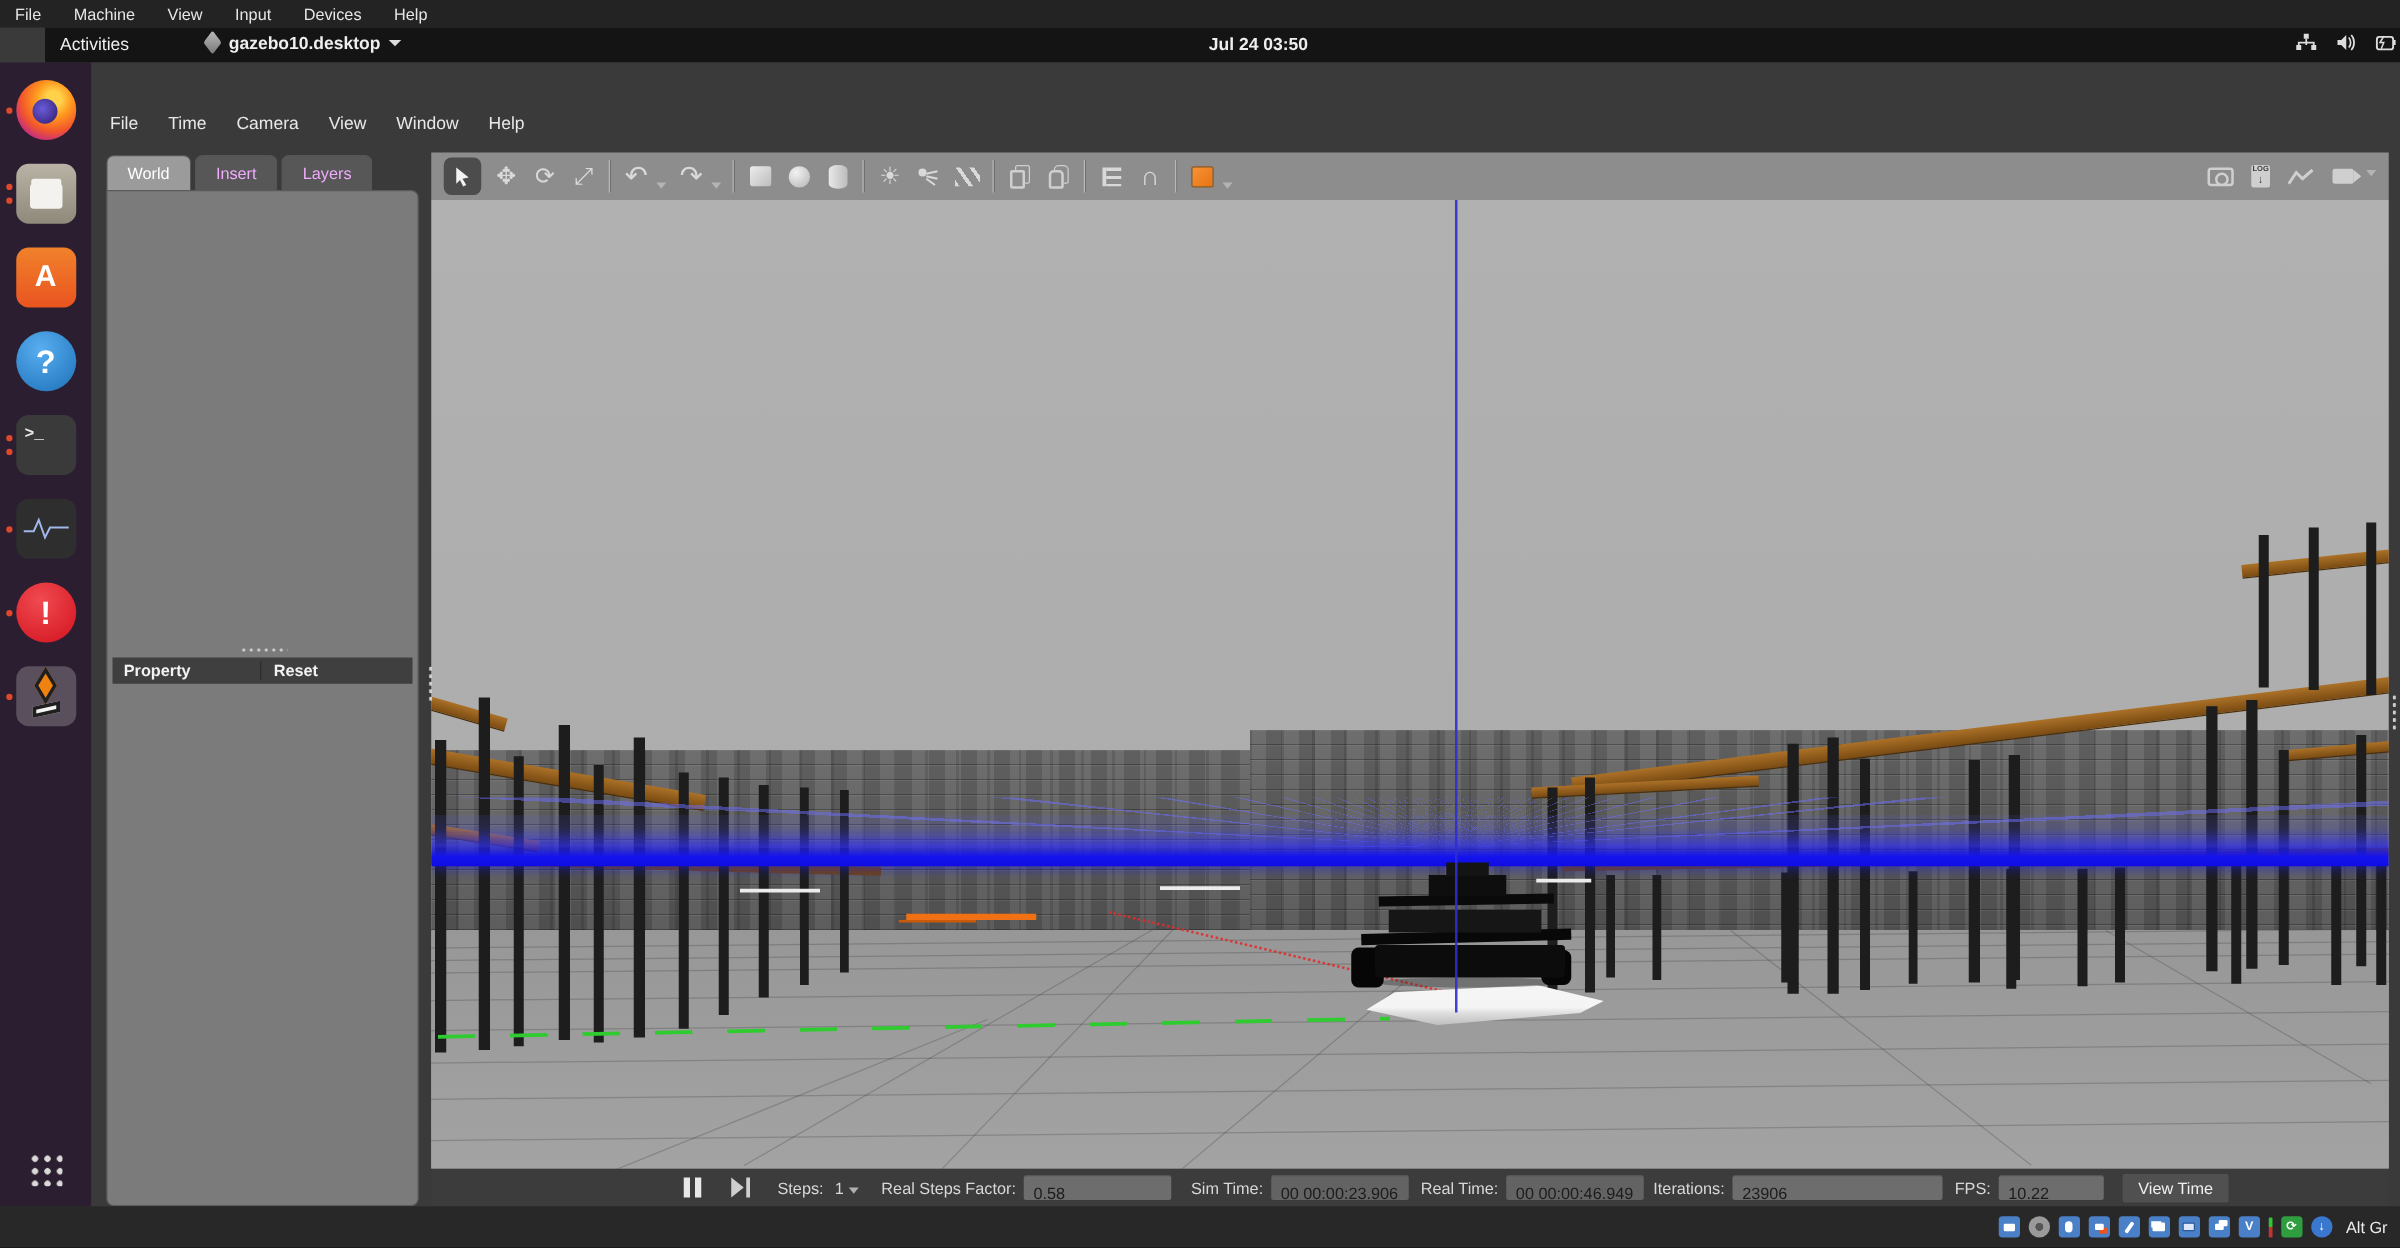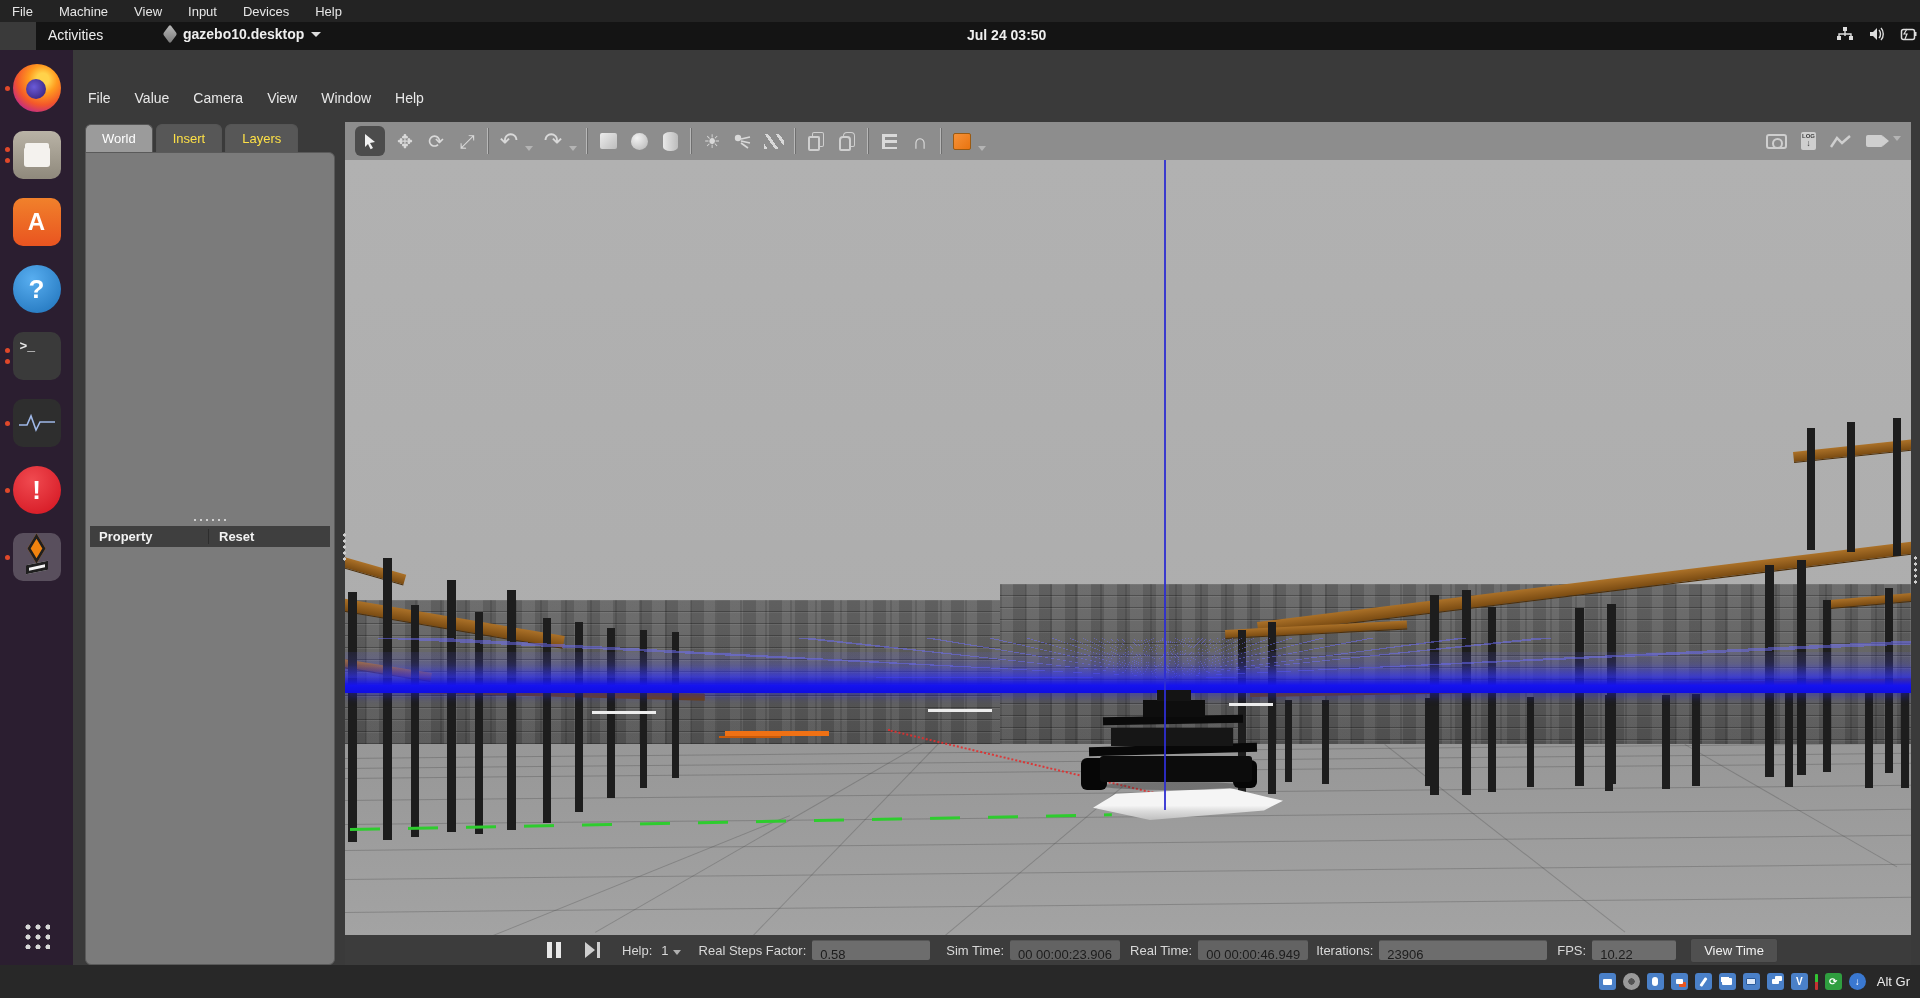--- a/index.html
+++ b/index.html
@@ -50,21 +50,21 @@
   #btn-min { right:78px; width:13px; height:2px; background:#d9d9d9; top:20px; }
   #btn-restore { right:44px; width:11px; height:11px; border:2px solid #d9d9d9; top:12px; }
   #btn-close { right:6px; top:6px; width:24px; height:24px; border-radius:50%; background:#e9541f; color:#fff;
     font-size:15px; font-weight:bold; display:flex; align-items:center; justify-content:center; }
   #gz-menubar { position:absolute; left:15px; top:35px; height:26px; display:flex; gap:24px; align-items:center; }
   #gz-menubar span { color:#e8e8e8; font-size:14px; }
 
   
   #panel-tabs { position:absolute; left:12px; top:74px; display:flex; gap:3px; }
   .tab { height:28px; padding:0 16px; font-size:13px; display:flex; align-items:center; border:1px solid #555;
-    border-bottom:none; border-radius:6px 6px 0 0; background:#575757; color:#fde047; }
+    border-bottom:none; border-radius:6px 6px 0 0; background:#575757; color:#f0abfc; }
   .tab.active { background:#9b9b9b; color:#fff; }
   #panel-body { position:absolute; left:12px; top:102px; width:250px; height:813px; background:#7b7b7b;
     border:1px solid #5a5a5a; border-radius:0 6px 6px 6px; }
   #tree { position:absolute; left:0; top:6px; width:100%; }
   .trow { display:flex; align-items:center; height:17px; padding-left:28px; color:#e2e2e2; font-size:13px; }
   .trow.caret-row { padding-left:11px; }
   .caret { width:0; height:0; border-top:5px solid transparent; border-bottom:5px solid transparent;
     border-left:7px solid #2f2f2f; margin-right:5px; }
   #splitter-dots { position:absolute; left:106px; top:365px; width:38px; height:4px;
     background-image:radial-gradient(#d0d0d0 1.3px, transparent 1.6px); background-size:6px 4px; }
@@ -241,21 +241,21 @@
         <span class="gz-base"></span>
       </div>
     </div>
     <div id="show-apps"></div>
   </div>
 
   <div id="gz-window">
 
     <div id="gz-menubar">
       <span>File</span>
-      <span>Value</span>
+      <span>Time</span>
       <span>Camera</span>
       <span>View</span>
       <span>Window</span>
       <span>Help</span>
     </div>
 
     <div id="panel-tabs">
       <div class="tab active">World</div>
       <div class="tab">Insert</div>
       <div class="tab">Layers</div>
@@ -429,21 +429,21 @@
 
     <div id="gz-statusbar">
       <span class="pauseico">
           <i></i>
           <i></i>
         </span>
       <span class="stepico">
           <span class="tri"></span>
           <span class="bar"></span>
         </span>
-      <span style="margin-left:22px">Help:</span>
+      <span style="margin-left:22px">Steps:</span>
       <span style="margin-left:9px">1</span>
       <span class="sdd"></span>
       <span style="margin-left:18px">Real Steps Factor:</span>
       <span class="sb-box" style="width:118px; margin-left:6px">0.58</span>
       <span style="margin-left:16px">Sim Time:</span>
       <span class="sb-box" style="background:#636363; margin-left:6px">00 00:00:23.906</span>
       <span style="margin-left:10px">Real Time:</span>
       <span class="sb-box" style="background:#636363; margin-left:6px">00 00:00:46.949</span>
       <span style="margin-left:8px">Iterations:</span>
       <span class="sb-box" style="width:168px; margin-left:6px">23906</span>

